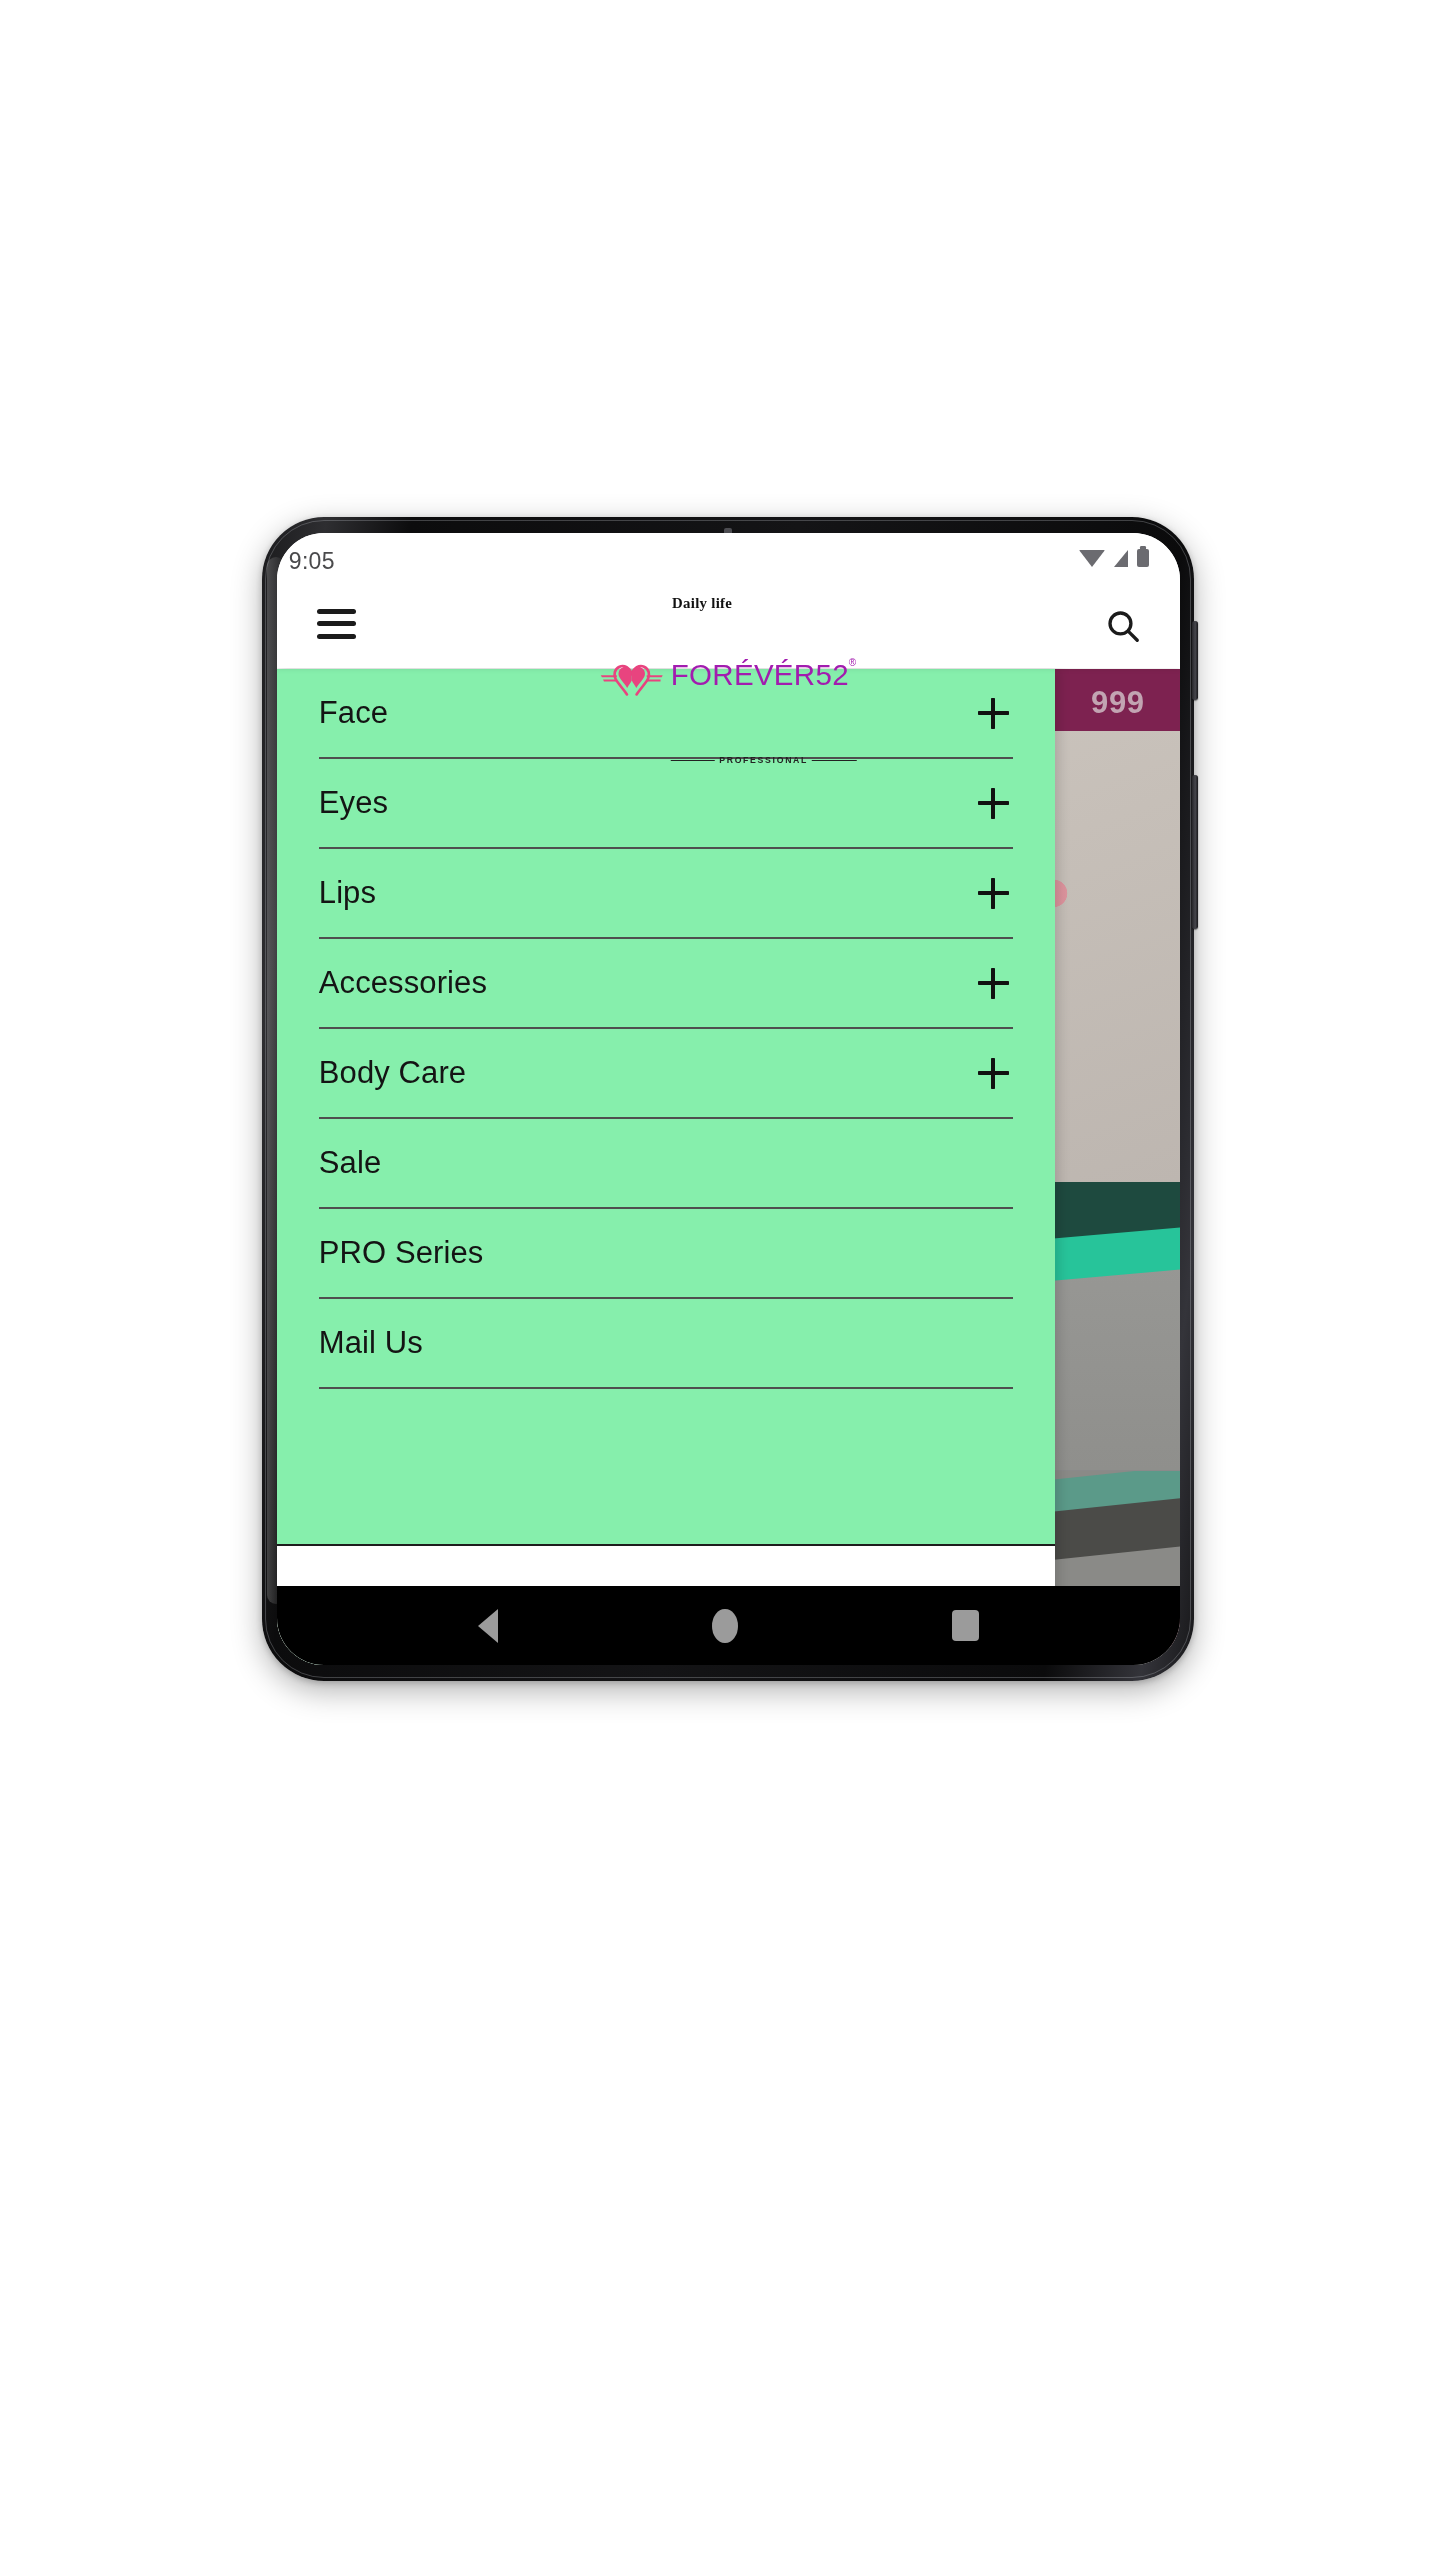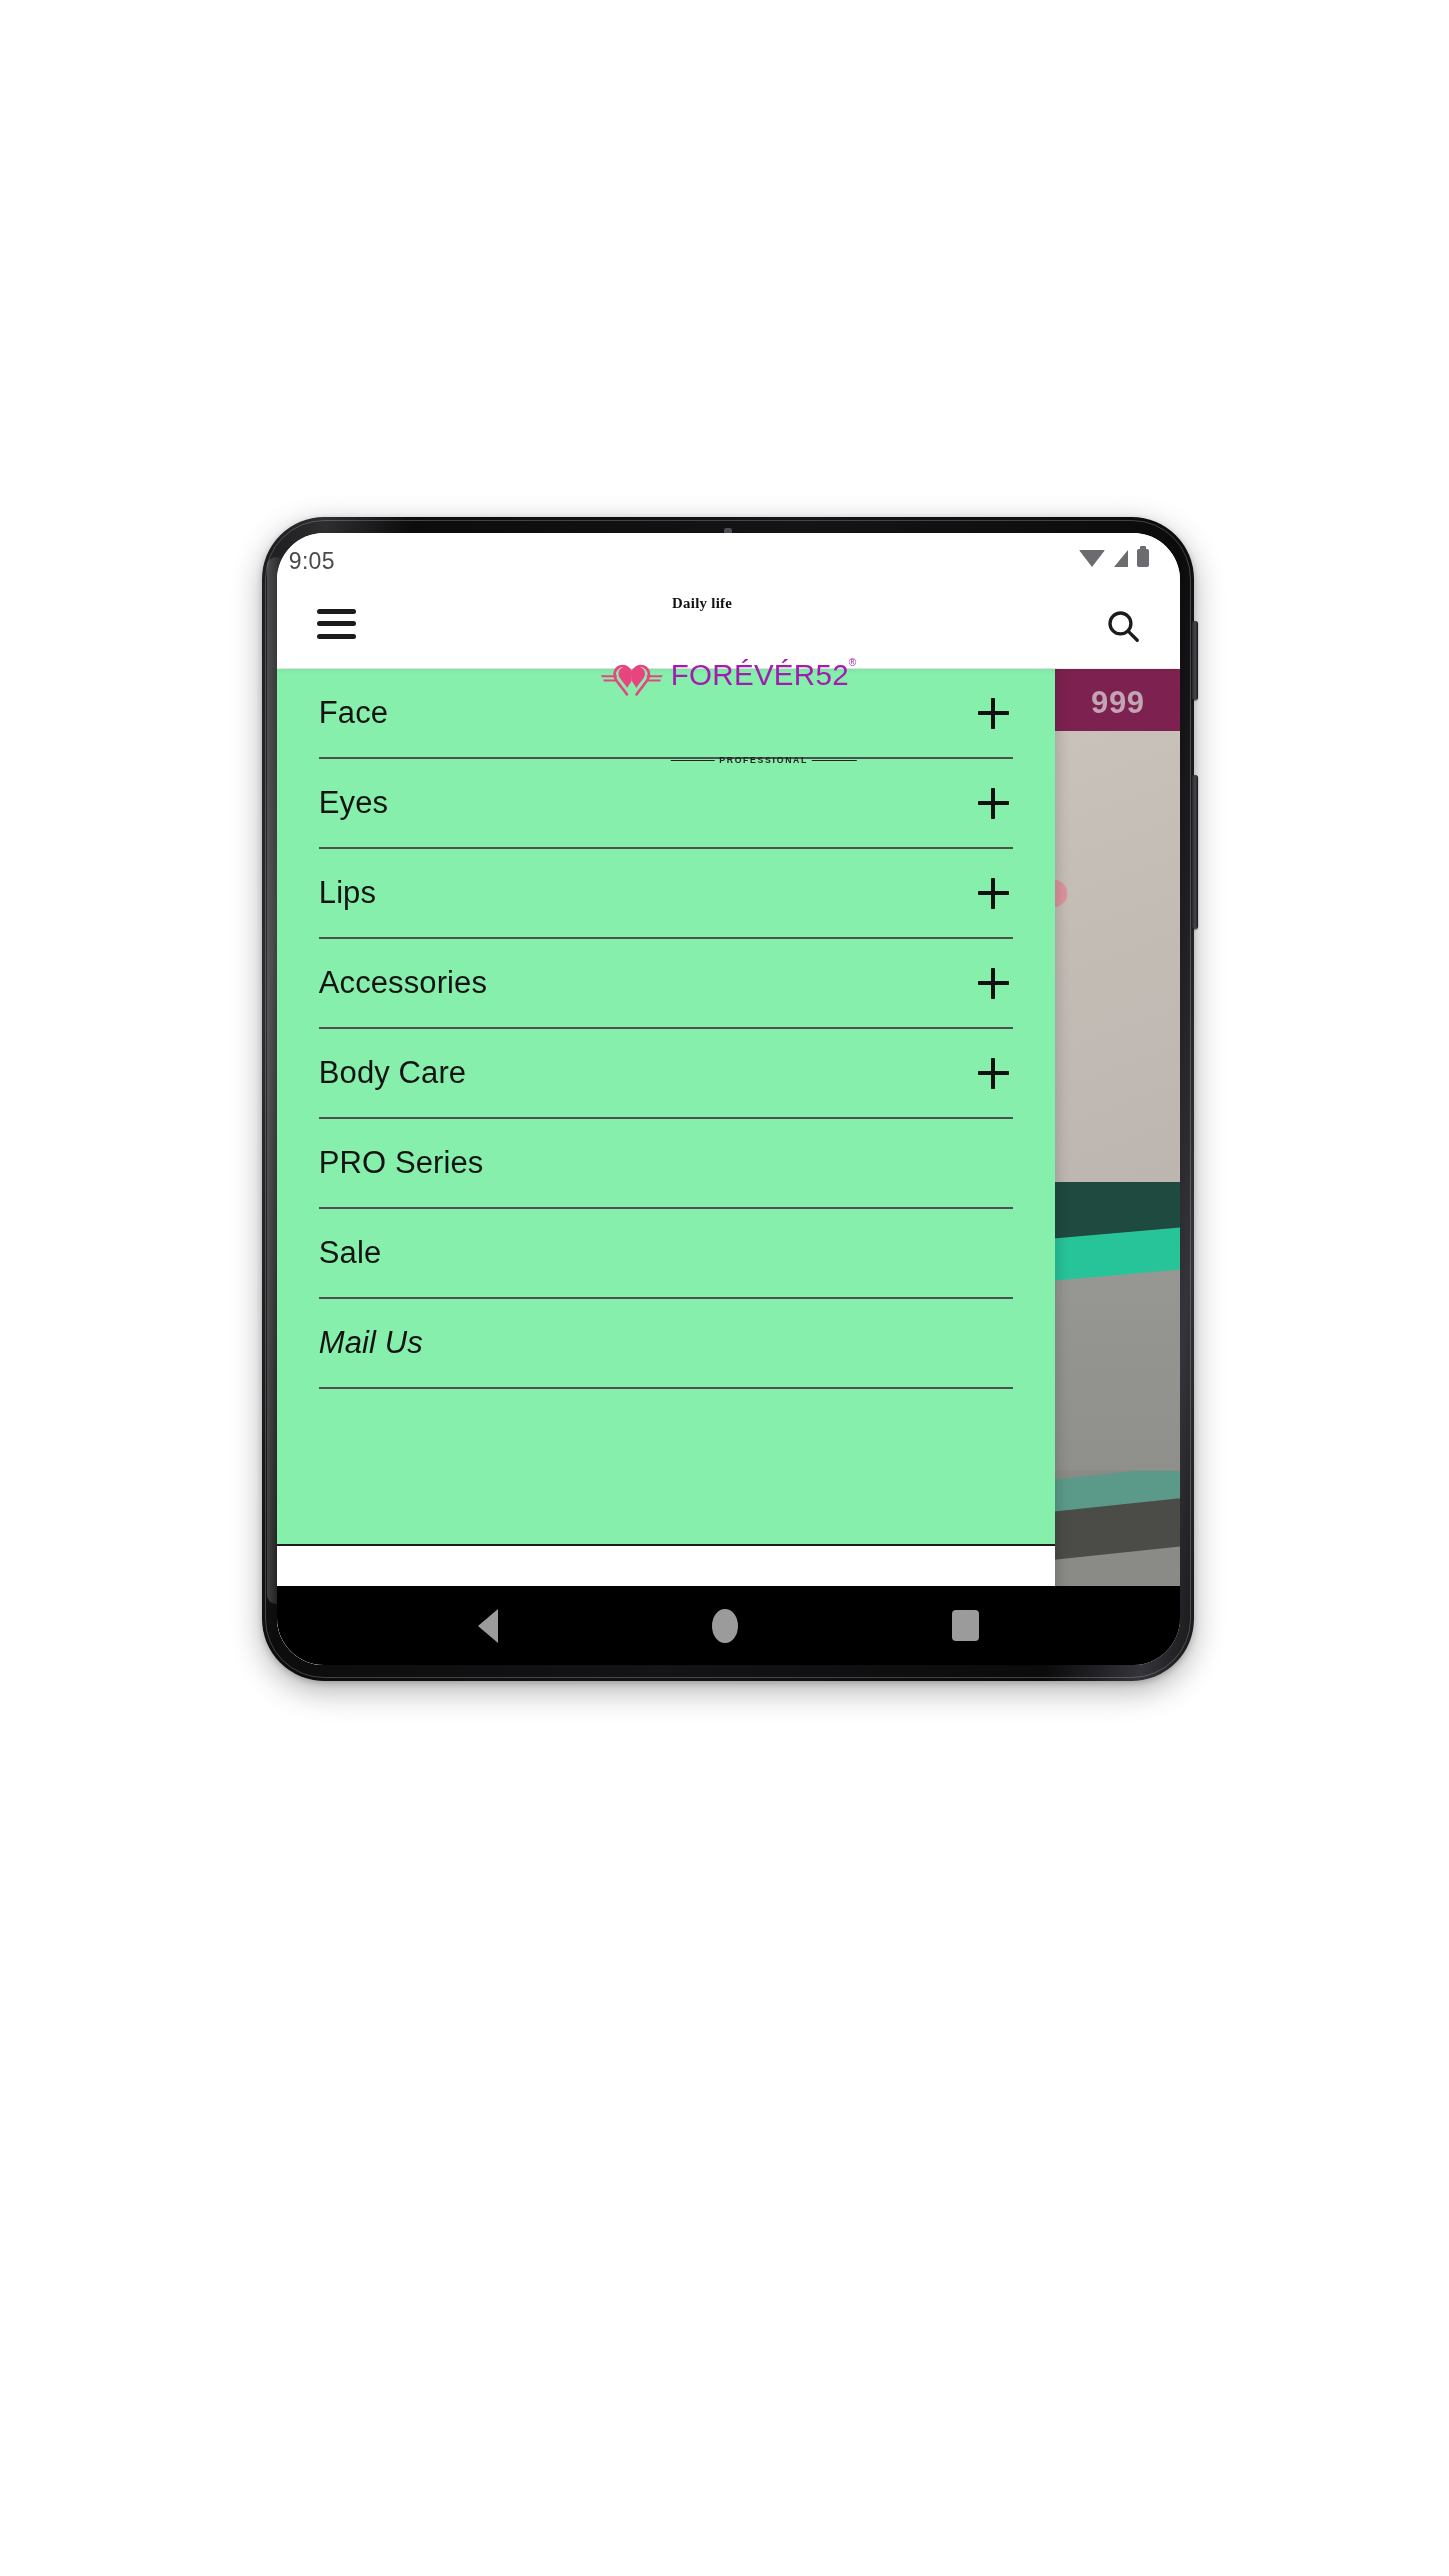--- a/index.html
+++ b/index.html
@@ -380,21 +380,21 @@
   }
   .nav-item{
     position:relative;
     height:90px;
     display:flex;
     align-items:center;
     justify-content:space-between;
     border-bottom:2px solid #4f4f4f;
     cursor:pointer;
   }
-  .nav-item:last-child{ border-bottom:2px solid #4f4f4f;font-style:italic; }
+  .nav-item:last-child{ border-bottom:2px solid #4f4f4f; }
   .nav-label{
     font-size:31px;
     color:#141414;
     font-family:"Liberation Sans", sans-serif;
     letter-spacing:0.1px;
     font-weight:400;
   }
   .nav-plus{
     position:relative;
     width:31px;
@@ -558,26 +558,26 @@
             <span class="nav-plus"></span>
           </div>
 
           <div class="nav-item">
             <span class="nav-label">Body Care</span>
             <span class="nav-plus"></span>
           </div>
 
 
           <div class="nav-item">
+            <span class="nav-label">Sale</span>
+            <span class="nav-plus hidden"></span>
+          </div>
+
+          <div class="nav-item">
             <span class="nav-label">PRO Series</span>
-            <span class="nav-plus hidden"></span>
-          </div>
-
-          <div class="nav-item">
-            <span class="nav-label">Sale</span>
             <span class="nav-plus hidden"></span>
           </div>
 
 
           <div class="nav-item">
             <span class="nav-label">Mail Us</span>
             <span class="nav-plus hidden"></span>
           </div>
 
         </div>

